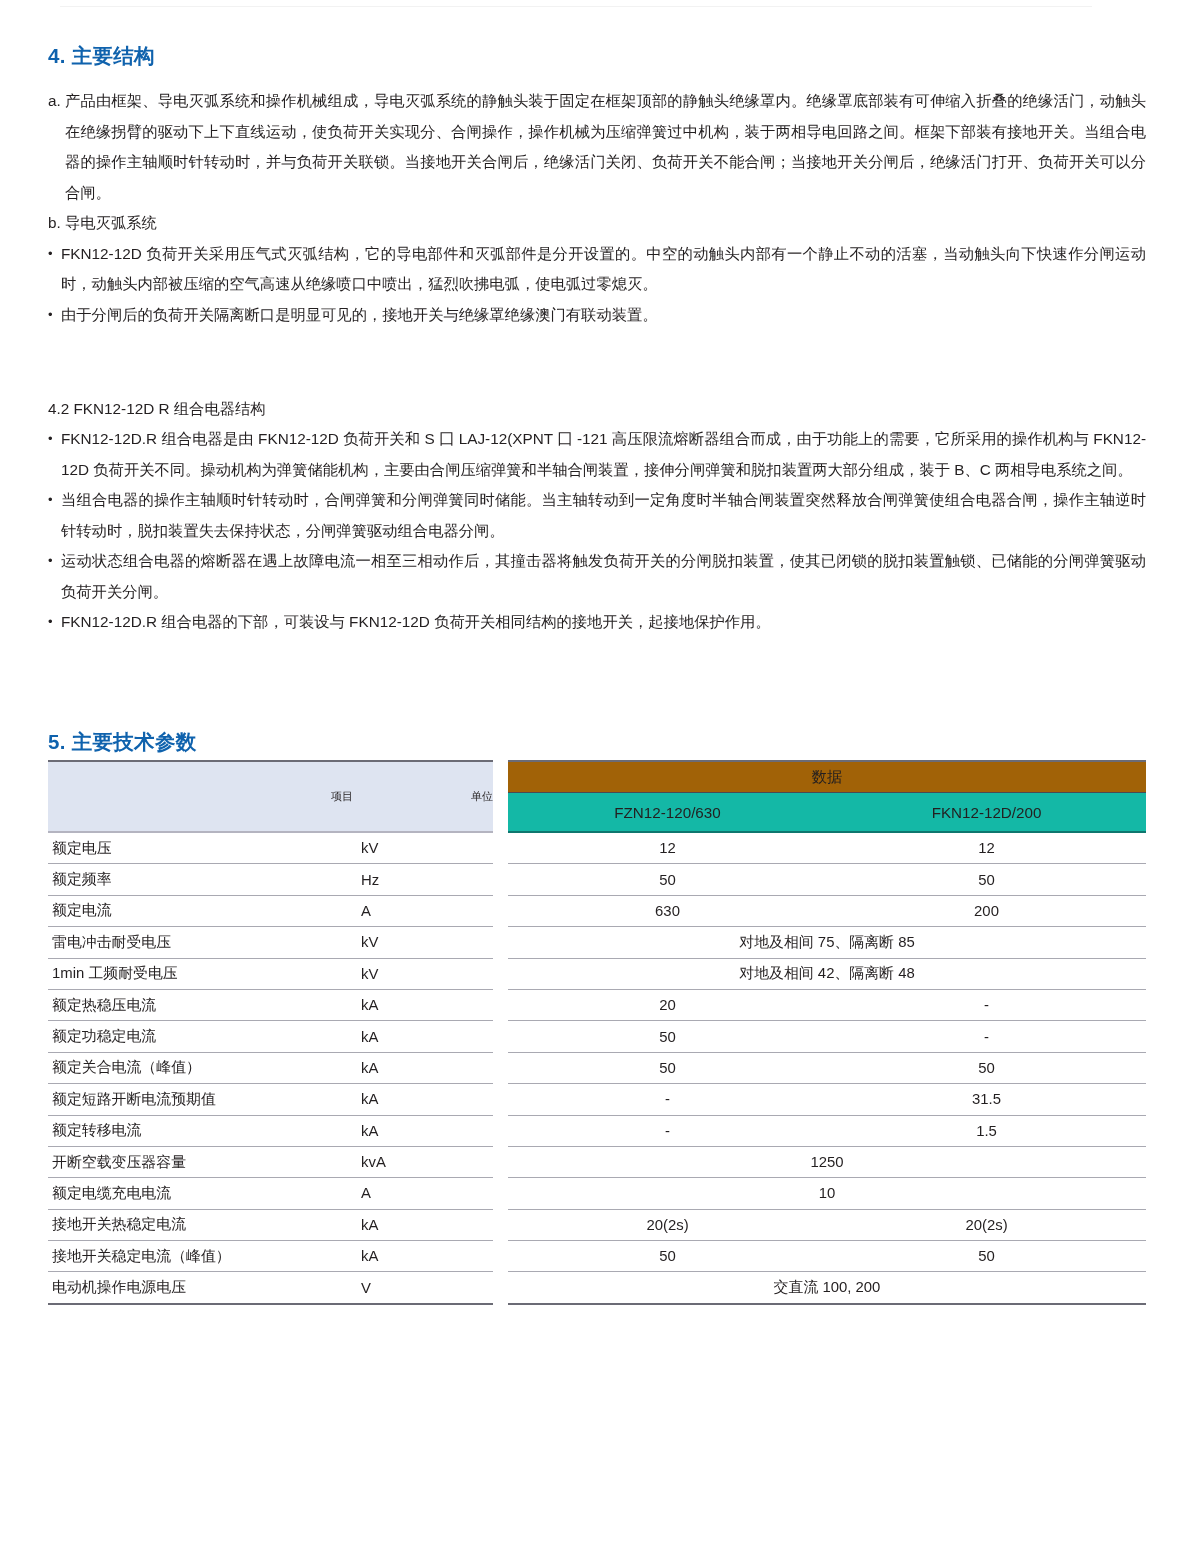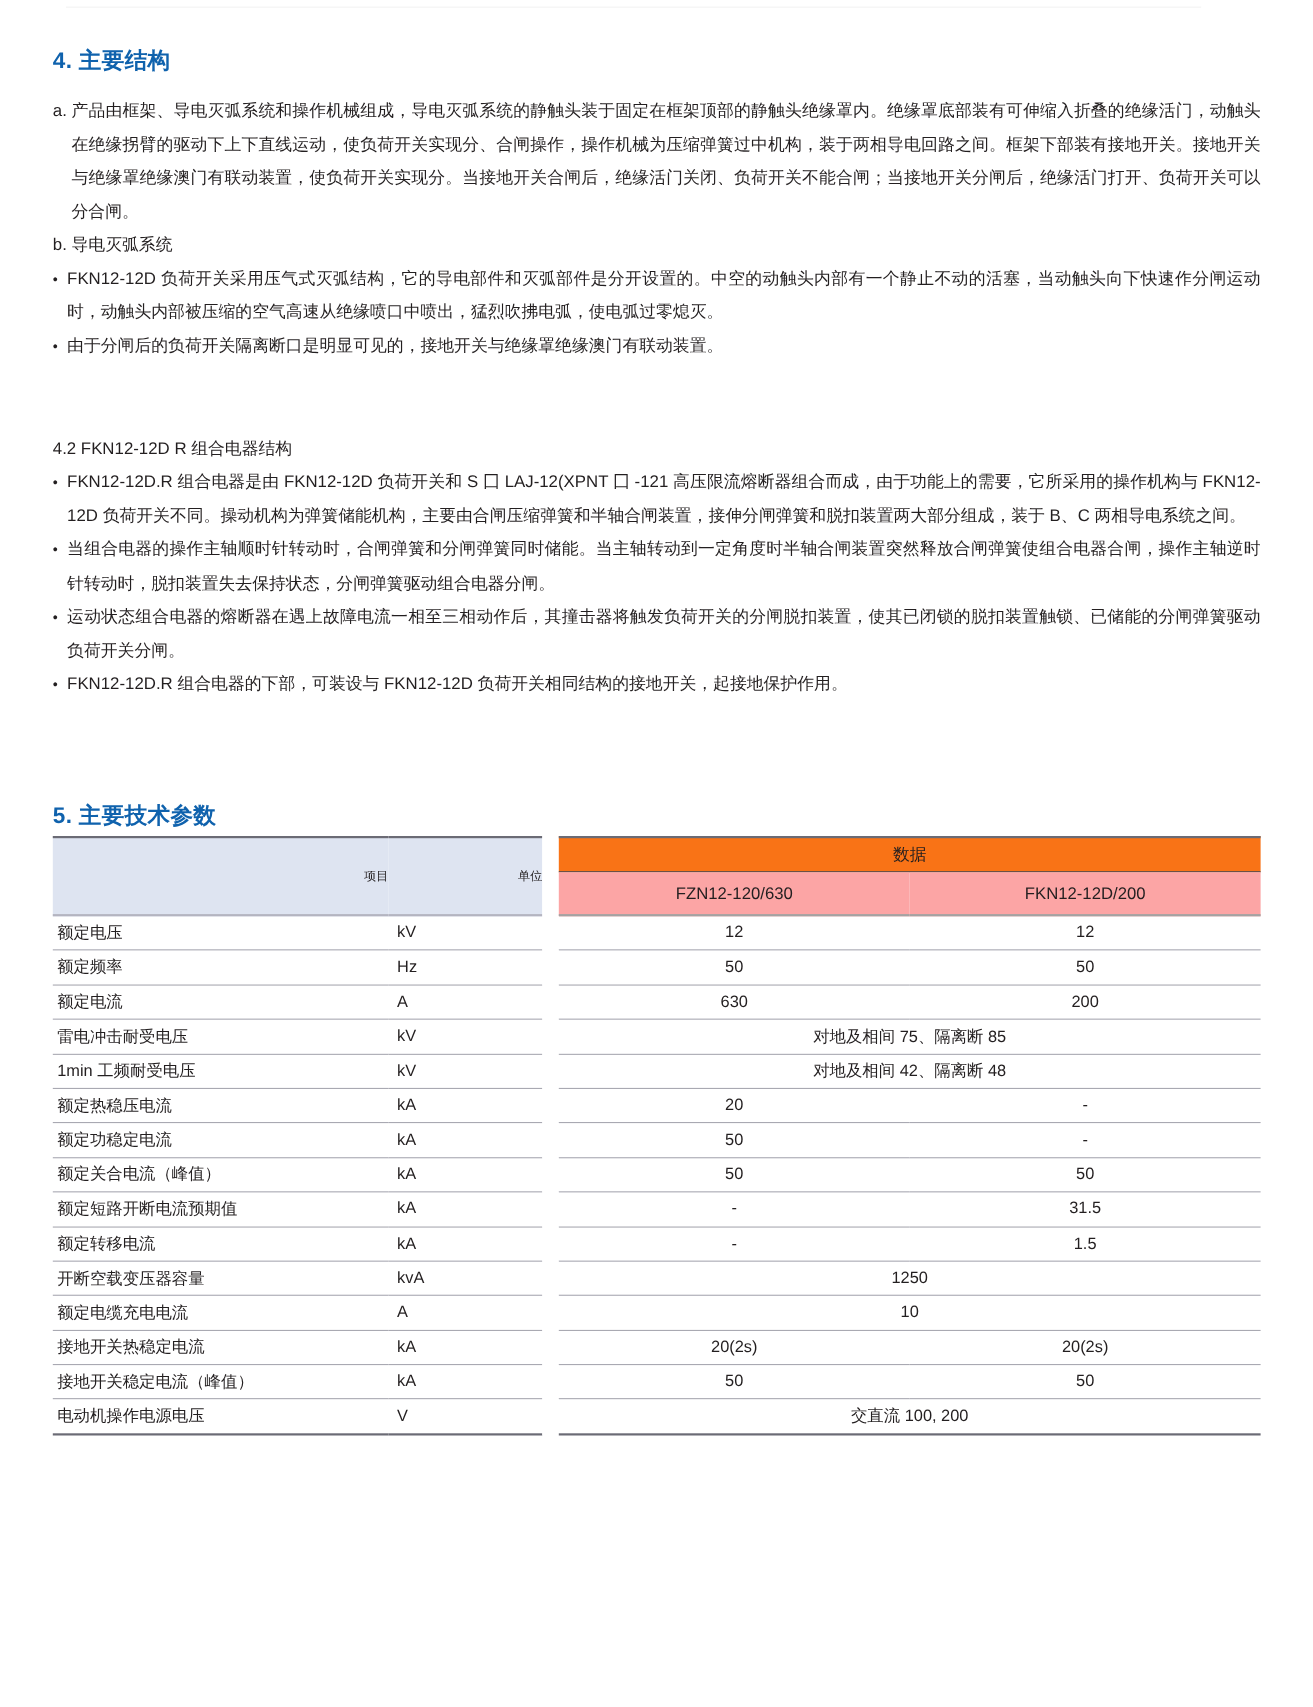--- a/index.html
+++ b/index.html
@@ -113,33 +113,33 @@
     height: 68px;
     font-weight: normal;
     border-top: 2px solid #6b6b75;
     border-bottom: 2px solid #b4b4c0;
     text-align: right;
     padding-left: 4px;
     font-size: 11px;
   }
   .hd.unit { padding-left: 8px; }
   .hd-data-top {
-    background: #f97316;
+    background: #a16207;
     height: 30px;
     font-weight: normal;
     border-top: 2px solid #6b6b75;
     border-bottom: 1px solid #4a4a52;
     text-align: center;
     font-size: 15.2px;
   }
   .hd-data-sub {
-    background: #fca5a5;
+    background: #14b8a6;
     height: 38px;
     font-weight: normal;
-    border-bottom: 2px solid #a3a3a3;
+    border-bottom: 2px solid #0f766e;
     text-align: center;
     font-size: 15.2px;
   }
   .gapcell { background: #ffffff; border: none; }
 
   
   .spec-table tbody td {
     height: 30.4px;
     border-bottom: 1px solid #a9a9b2;
     font-size: 14.9px;
@@ -171,21 +171,21 @@
 
   <h2 class="section-heading sec4">
     <span class="num">4.</span>
     <span>主要结构</span>
   </h2>
 
   <div class="block" style="top: 86px;">
 
     <div class="li">
       <span class="marker">a.</span>
-      <span class="txt">产品由框架、导电灭弧系统和操作机械组成，导电灭弧系统的静触头装于固定在框架顶部的静触头绝缘罩内。绝缘罩底部装有可伸缩入折叠的绝缘活门，动触头在绝缘拐臂的驱动下上下直线运动，使负荷开关实现分、合闸操作，操作机械为压缩弹簧过中机构，装于两相导电回路之间。框架下部装有接地开关。接地开关与绝缘罩绝缘澳门有联动装置，使负荷开关实现分。当接地开关合闸后，绝缘活门关闭、负荷开关不能合闸；当接地开关分闸后，绝缘活门打开、负荷开关可以分合闸。</span>
+      <span class="txt">产品由框架、导电灭弧系统和操作机械组成，导电灭弧系统的静触头装于固定在框架顶部的静触头绝缘罩内。绝缘罩底部装有可伸缩入折叠的绝缘活门，动触头在绝缘拐臂的驱动下上下直线运动，使负荷开关实现分、合闸操作，操作机械为压缩弹簧过中机构，装于两相导电回路之间。框架下部装有接地开关。当组合电器的操作主轴顺时针转动时，并与负荷开关联锁。当接地开关合闸后，绝缘活门关闭、负荷开关不能合闸；当接地开关分闸后，绝缘活门打开、负荷开关可以分合闸。</span>
     </div>
 
     <div class="li">
       <span class="marker">b.</span>
       <span class="txt">导电灭弧系统</span>
     </div>
 
     <div class="li">
       <span class="marker dot">•</span>
       <span class="txt">FKN12-12D 负荷开关采用压气式灭弧结构，它的导电部件和灭弧部件是分开设置的。中空的动触头内部有一个静止不动的活塞，当动触头向下快速作分闸运动时，动触头内部被压缩的空气高速从绝缘喷口中喷出，猛烈吹拂电弧，使电弧过零熄灭。</span>

